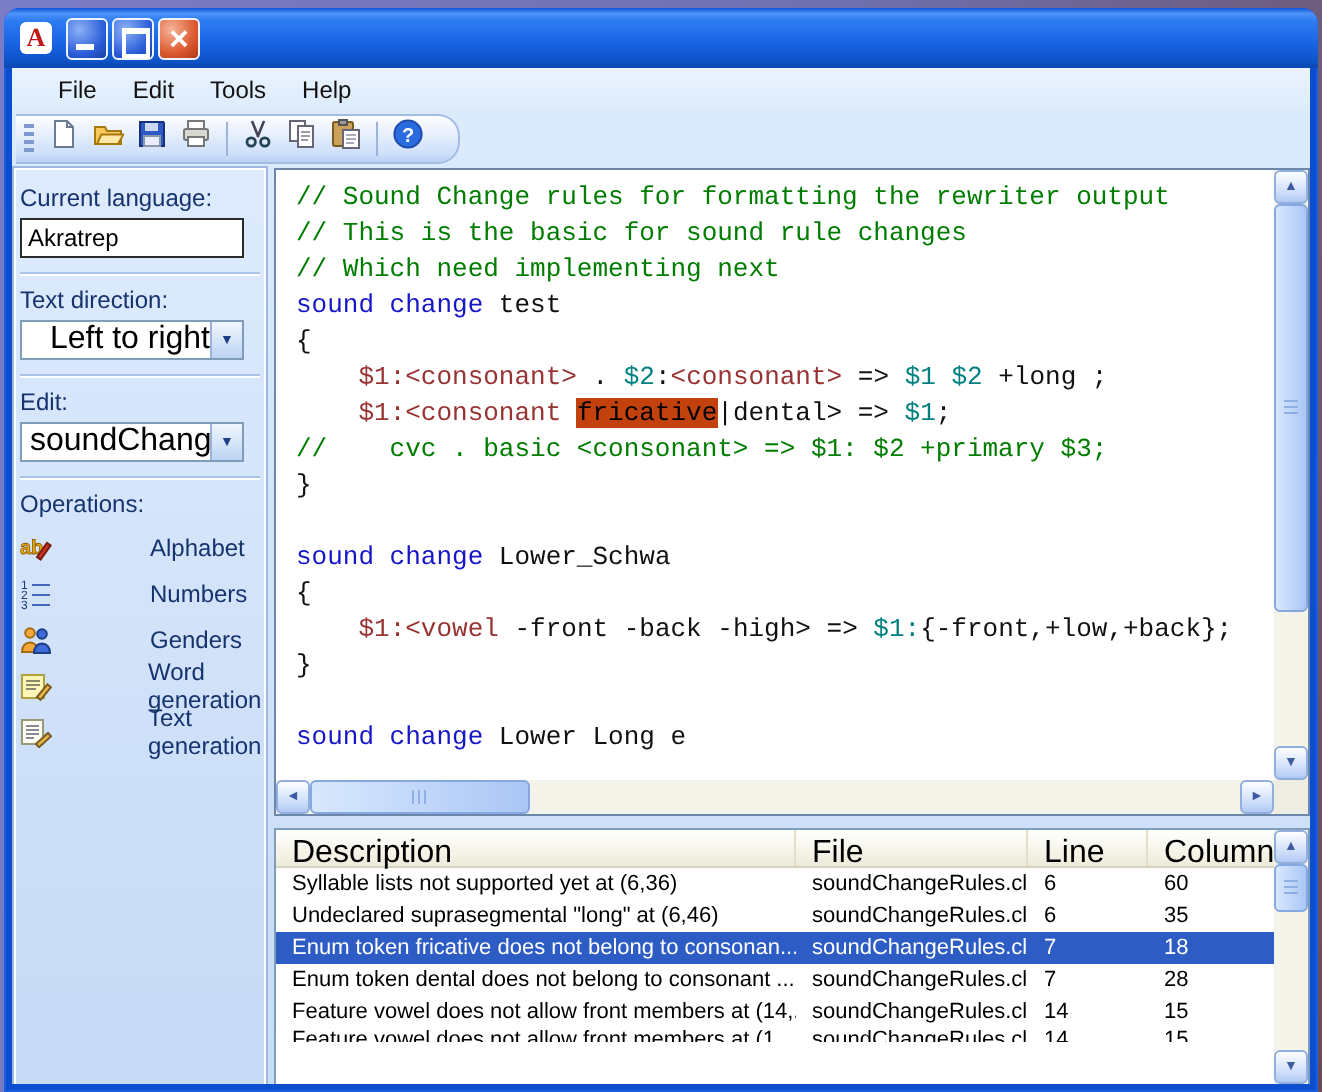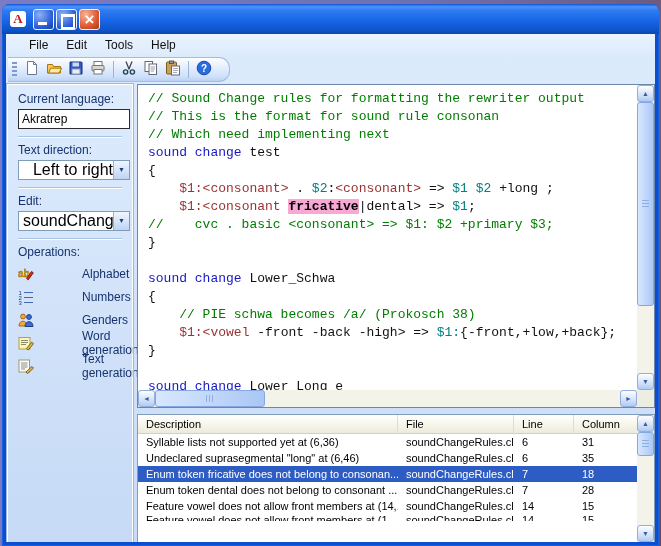--- a/index.html
+++ b/index.html
@@ -40,21 +40,21 @@
     background:linear-gradient(180deg,#fdfeff,#cfe0fa 80%,#bcd2f4);
     border:1px solid #a3bce4; border-left:none; border-radius:0 11px 11px 0; }
   .tb-grip { width:5px; height:16px; margin:0 4px 0 2px;
     background:repeating-linear-gradient(180deg,#7e99cf 0 2px,transparent 2px 4px); }
   .tb-btn { width:22px; height:21px; display:flex; align-items:center; justify-content:center; border-radius:2px; }
   .tb-btn svg { width:16px; height:16px; }
   .tb-sep { width:1px; height:17px; background:#9cb4dd; margin:0 4px; }
 
   
   .main { display:flex; height:460px; padding:1px 0 0 0; }
-  .sidebar { width:126px; margin-left:1px; padding:5px 10px; background:linear-gradient(180deg,#ddeBfd,#c6daf6);
+  .sidebar { width:126px; margin-left:1px; padding:5px 2px; background:linear-gradient(180deg,#ddeBfd,#c6daf6);
     border:1px solid #ffffff; outline:1px solid #9db8dc; font-size:12px; color:#16336e; }
   .sb-label { margin:2px 0 3px; }
   .sb-input { width:112px; height:20px; border:1px solid #2b2b2b; background:#fff;
     font:12px "Liberation Sans",sans-serif; padding:0 3px; color:#000; }
   .combo { width:112px; height:20px; border:1px solid #7f9db9; background:#fff; display:flex; align-items:center; }
   .combo-text { flex:1; font-size:16px; color:#000; padding-left:4px; white-space:nowrap; overflow:hidden;text-align:right; }
   .combo-btn { width:16px; height:18px; border-left:1px solid #9ab2d8;
     background:linear-gradient(180deg,#f0f6fe,#bdd4f2); text-align:center; }
   .combo-btn span { font-size:7px; color:#1c3f86; line-height:18px; }
   .sb-sep { height:2px; margin:7px 0 5px; border-top:1px solid #aac4e6; border-bottom:1px solid #fbfdff; }
@@ -72,21 +72,21 @@
     border-bottom:none; border-radius:3px 3px 0 0; white-space:nowrap; }
   .tab.active { height:22px; background:#fcfcf8; border-top:3px solid #ec9522; line-height:19px;
     position:relative; z-index:3; margin-bottom:-1px; }
 
   
   .editor { position:relative; height:324px; border:1px solid #6c87aa; background:#fff; z-index:2; }
   .code-area { position:absolute; left:0; top:0; right:17px; bottom:17px; overflow:hidden; padding:5px 0 0 10px; }
   .code-line { height:18px; white-space:pre; font:13px/18px "Liberation Mono",monospace; }
   .c-cm { color:#007d00; } .c-kw { color:#1616c8; } .c-pl { color:#111; }
   .c-ty { color:#993333; } .c-va { color:#008080; }
-  .c-sel { color:#000; background:#f9a8d4;font-weight:bold; }
+  .c-sel { color:#000; background:#c2410c; }
 
   
   .sb-track-v { position:absolute; right:0; top:0; bottom:17px; width:17px; background:#f4f3ea; }
   .sb-track-h { position:absolute; left:0; bottom:0; right:17px; height:17px; background:#f4f3ea; }
   .sb-corner { position:absolute; right:0; bottom:0; width:17px; height:17px; background:#eeede2; }
   .sb-arrow { position:absolute; width:17px; height:17px; border:1px solid #92aede; border-radius:3px;
     background:linear-gradient(180deg,#fdfeff,#cbdcf8 70%,#b1c9f1); text-align:center;
     font-size:7px; line-height:16px; color:#3b5c9e; }
   .sb-thumb { position:absolute; border:1px solid #86a8e2; border-radius:3px;
     background:linear-gradient(90deg,#d8e7fd,#c2d8fa 50%,#a9c6f4); }
@@ -94,21 +94,21 @@
     background:repeating-linear-gradient(180deg,#8fb0e4 0 1px,transparent 1px 3px); }
   .sb-thumb .grip-h { position:absolute; top:4px; bottom:4px; left:50%; margin-left:-4px; width:8px;
     background:repeating-linear-gradient(90deg,#8fb0e4 0 1px,transparent 1px 3px); }
 
   .gap { height:6px; }
 
   
   .errors { position:relative; flex:1; border:1px solid #7f9db9; background:#fff; overflow:hidden; }
   .thead { display:flex; height:19px; border-bottom:1px solid #d5d2bc;
     background:linear-gradient(180deg,#ffffff,#f4f2e4 70%,#eceadb); }
-  .th { font-size:11px; color:#000; padding:3px 0 0 8px; border-right:1px solid #e2dfc9; }
+  .th { font-size:16px; color:#000; padding:3px 0 0 8px; border-right:1px solid #e2dfc9; }
   .trow { display:flex; height:16px; align-items:center; }
   .td { font-size:11px; color:#000; padding-left:8px; white-space:nowrap; overflow:hidden; }
   .cell-desc { width:260px; } .cell-file { width:116px; } .cell-line { width:60px; } .cell-col { width:64px; }
   .trow.sel { background:#2e5cc5; }
   .trow.sel .td { color:#fff; }
   .terr-scroll { position:absolute; right:0; top:0; bottom:0; width:17px; background:#f4f3ea; }
 </style>
 </head>
 <body>
 
@@ -256,32 +256,31 @@
                 <span class="op-label">Text generation</span>
               </div>
             </div>
         </div>
 
         <div class="right-col">
 
           <div class="editor">
             <div class="code-area" id="code-lines">
                 <div class="code-line"><span class="c-cm">// Sound Change rules for formatting the rewriter output</span></div>
-                <div class="code-line"><span class="c-cm">// This is the format for sound rule consonan</span></div>
+                <div class="code-line"><span class="c-cm">// This is the basic for sound rule changes</span></div>
                 <div class="code-line"><span class="c-cm">// Which need implementing next</span></div>
                 <div class="code-line"><span class="c-kw">sound change</span><span class="c-pl"> test</span></div>
                 <div class="code-line"><span class="c-pl">{</span></div>
                 <div class="code-line"><span class="c-pl">    </span><span class="c-ty">$1:&lt;consonant&gt;</span><span class="c-pl"> . </span><span class="c-va">$2</span><span class="c-pl">:</span><span class="c-ty">&lt;consonant&gt;</span><span class="c-pl"> =&gt; </span><span class="c-va">$1 $2</span><span class="c-pl"> +long ;</span></div>
                 <div class="code-line"><span class="c-pl">    </span><span class="c-ty">$1:&lt;consonant </span><span class="c-sel">fricative</span><span class="c-pl">|dental&gt; =&gt; </span><span class="c-va">$1</span><span class="c-pl">;</span></div>
                 <div class="code-line"><span class="c-cm">//    cvc . basic &lt;consonant&gt; =&gt; $1: $2 +primary $3;</span></div>
                 <div class="code-line"><span class="c-pl">}</span></div>
                 <div class="code-line"></div>
                 <div class="code-line"><span class="c-kw">sound change</span><span class="c-pl"> Lower_Schwa</span></div>
                 <div class="code-line"><span class="c-pl">{</span></div>
-                <div class="code-line"><span class="c-cm">    // PIE schwa becomes /a/ (Prokosch 38)</span></div>
                 <div class="code-line"><span class="c-pl">    </span><span class="c-ty">$1:&lt;vowel</span><span class="c-pl"> -front -back -high&gt; =&gt; </span><span class="c-va">$1:</span><span class="c-pl">{-front,+low,+back};</span></div>
                 <div class="code-line"><span class="c-pl">}</span></div>
                 <div class="code-line"></div>
                 <div class="code-line"><span class="c-kw">sound change</span><span class="c-pl"> Lower Long e</span></div>
               </div>
             <div class="sb-track-v">
               <div class="sb-arrow" style="top:0;left:0">▲</div>
               <div class="sb-thumb" style="top:17px;left:0;width:17px;height:204px">
                   <span class="grip-v"></span>
                 </div>
@@ -304,21 +303,21 @@
                 <div class="th cell-desc">Description</div>
                 <div class="th cell-file">File</div>
                 <div class="th cell-line">Line</div>
                 <div class="th cell-col">Column</div>
               </div>
             <div id="table-rows">
                 <div class="trow">
                   <div class="td cell-desc">Syllable lists not supported yet at (6,36)</div>
                   <div class="td cell-file">soundChangeRules.clr</div>
                   <div class="td cell-line">6</div>
-                  <div class="td cell-col">31</div>
+                  <div class="td cell-col">60</div>
                 </div>
                 <div class="trow">
                   <div class="td cell-desc">Undeclared suprasegmental "long" at (6,46)</div>
                   <div class="td cell-file">soundChangeRules.clr</div>
                   <div class="td cell-line">6</div>
                   <div class="td cell-col">35</div>
                 </div>
                 <div class="trow sel">
                   <div class="td cell-desc">Enum token fricative does not belong to consonan...</div>
                   <div class="td cell-file">soundChangeRules.clr</div>

